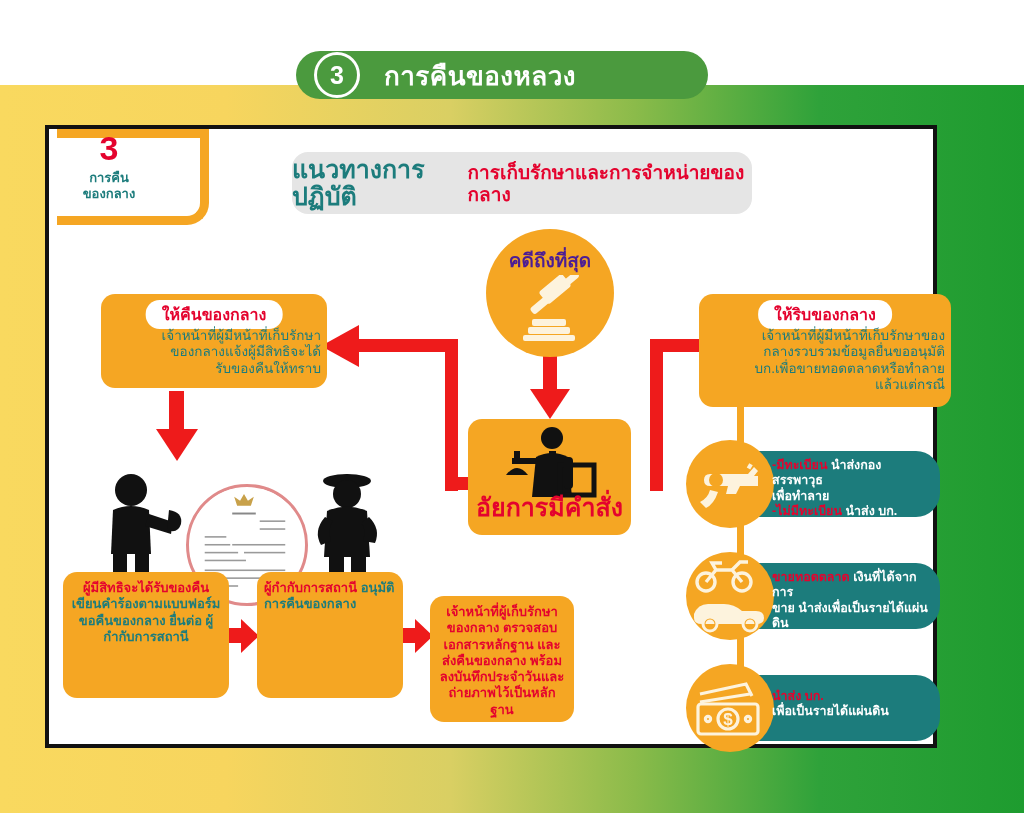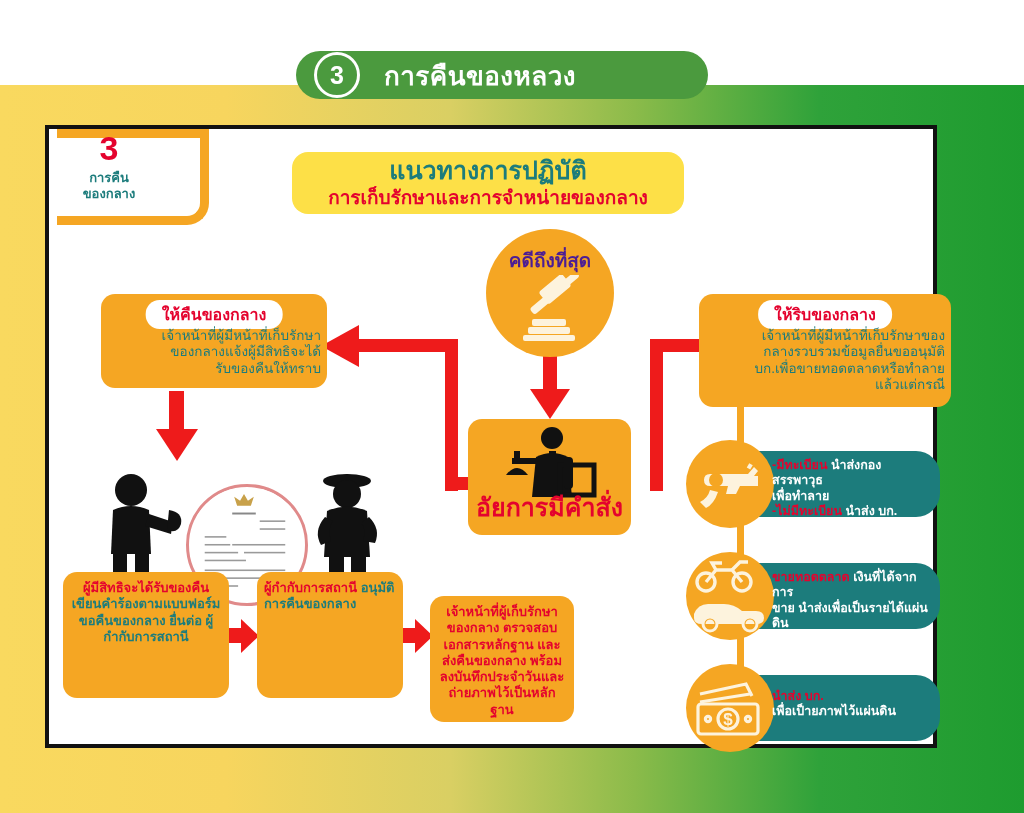--- a/index.html
+++ b/index.html
@@ -56,23 +56,23 @@
   }
   .badge-l1,.badge-l2{
     position:absolute;left:0;width:120px;text-align:center;
     color:#1c7c7c;font-size:13px;font-weight:bold;line-height:1.15;
   }
   .badge-l1{top:42px;}
   .badge-l2{top:58px;}
 
   
   .title-pill{
-    position:absolute;left:243px;top:23px;width:392px;height:62px;
-    background:#fde047;border-radius:16px;
-    display:flex;flex-direction:column;align-items:center;justify-content:center;
+    position:absolute;left:243px;top:23px;width:460px;height:62px;
+    background:#e5e5e5;border-radius:16px;
+    display:flex;flex-direction:row;align-items:center;justify-content:center;
   }
   .title-main{color:#1c7c7c;font-size:25px;font-weight:bold;line-height:1.1;}
   .title-sub{color:#e4032e;font-size:19px;font-weight:bold;line-height:1.15;margin-top:2px;}
 
   
   .gavel-circle{
     position:absolute;left:437px;top:100px;width:128px;height:128px;
     background:#f5a623;border-radius:50%;
   }
   .gavel-label{
@@ -383,19 +383,19 @@
               <rect x="12" y="40" width="60" height="30" rx="3"></rect>
               <circle cx="42" cy="55" r="10"></circle>
               <circle cx="22" cy="55" r="2.6"></circle>
               <circle cx="62" cy="55" r="2.6"></circle>
             </g>
             <text x="42" y="61" font-size="17" font-weight="bold" fill="#fdf3dd" text-anchor="middle" font-family="Liberation Sans, sans-serif">$</text>
           </svg>
         </div>
         <div class="ritem-txt" style="top:14px;">
           <div><span class="hl-red nowrapx">นำส่ง บก.</span></div>
-          <div><span>เพื่อเป็ายภาพไว้แผ่นดิน</span></div>
+          <div><span>เพื่อเป็นรายได้แผ่นดิน</span></div>
         </div>
       </div>
 
     </div>
   </div>
 </div>
 
 </body></html>

